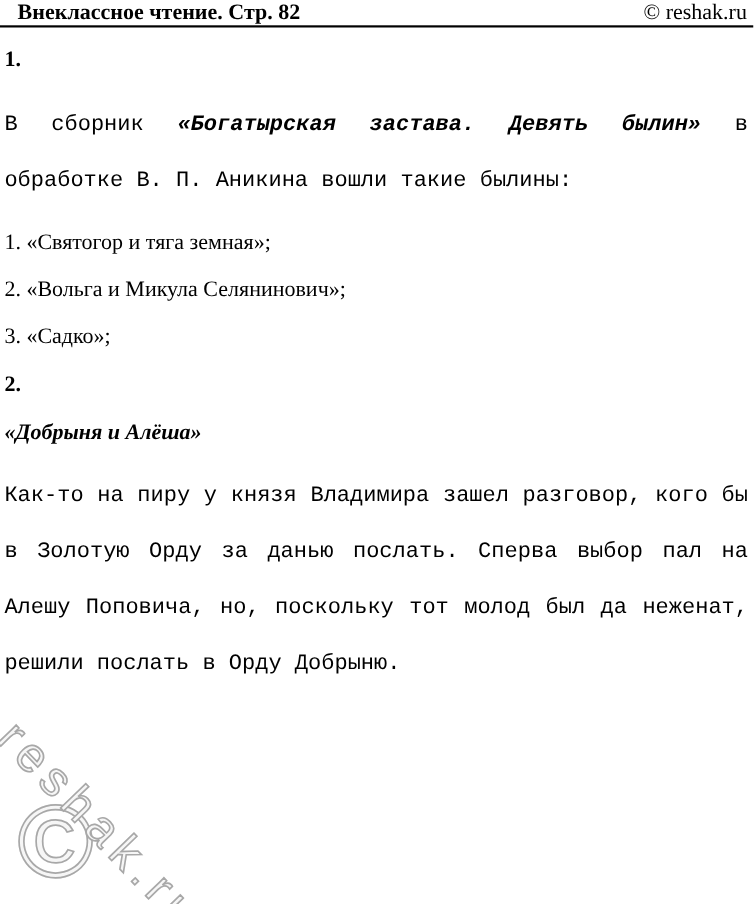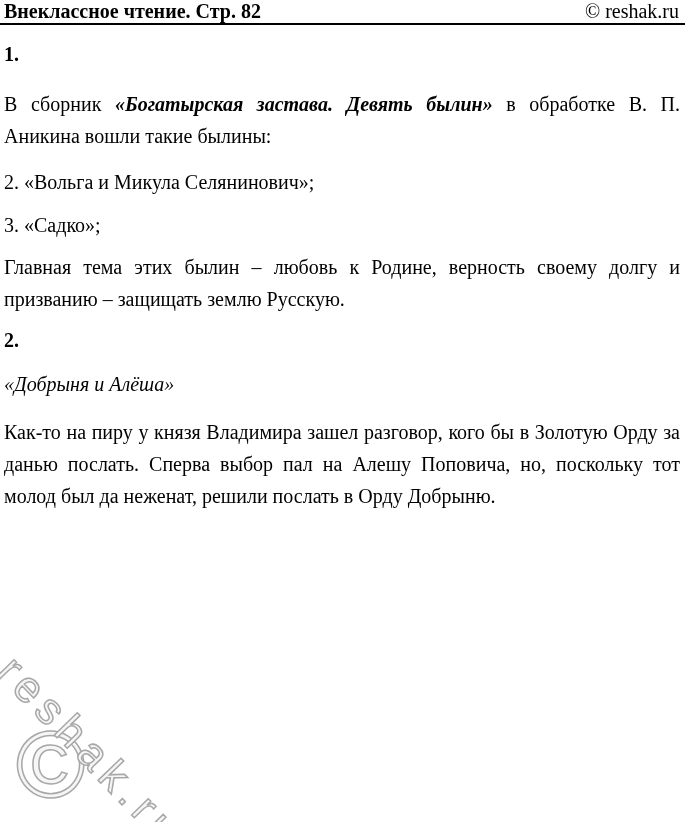--- a/index.html
+++ b/index.html
@@ -2,33 +2,33 @@
 <html lang="ru"><head>
 <meta charset="utf-8">
 <style>
   * { margin:0; padding:0; box-sizing:border-box; }
   html,body { background:#ffffff; }
   body {
     width:685px; height:822px; overflow:hidden; position:relative;
     color:#000; font-family:"Liberation Serif","DejaVu Serif",serif;
     font-size:20px;
   }
-  .header { display:flex; justify-content:space-between; align-items:baseline; padding:1px 6px 0 4px; line-height:21px; }
+  .header { display:flex; justify-content:space-between; align-items:baseline; padding:1px 6px 0 16px; line-height:21px; }
   .header-title { font-weight:bold; }
   .rule { border:none; border-top:2px solid #000; margin-top:1px; }
   .content { padding:0 5px 0 4px; }
   .sec-num { font-weight:bold; font-size:20px; line-height:24px; margin-top:17px; }
-  .para { line-height:32px; text-align:justify; }
+  .para { line-height:51px; text-align:justify;font-family:Liberation Mono, monospace; }
   .intro { margin-top:22px; }
   .bi { font-weight:bold; font-style:italic; }
   .items { margin-top:12px; }
   .item { line-height:36px; margin-bottom:7px; }
   .conclusion { margin-top:8px; }
   .sec2 { margin-top:13px; }
-  .story-title { margin-top:20px; line-height:24px; font-weight:normal; font-style:italic; }
+  .story-title { margin-top:20px; line-height:24px; font-weight:bold; font-style:italic; }
   .para2 { margin-top:20px; }
   .watermark-text, .watermark-c {
     position:absolute; z-index:3; pointer-events:none;
     font-family:"Liberation Sans","DejaVu Sans",sans-serif;
     color:rgba(255,255,255,0.88);
     -webkit-text-stroke:1.5px #a8a8a8;
     text-shadow:0 0 1px #b5b5b5;
   }
   .watermark-text { left:24px; top:646px; font-size:44px; letter-spacing:7px; transform:rotate(46deg); transform-origin:0 0; white-space:nowrap; }
   .watermark-c { left:16px; top:718px; font-size:94px; line-height:1; }
@@ -42,25 +42,25 @@
 </div>
 <hr class="rule">
 
 <div class="content">
 
   <div class="sec-num">1.</div>
 
   <p class="para intro"><span>В сборник </span><span class="bi">«Богатырская застава. Девять былин»</span><span> в обработке В. П. Аникина вошли такие былины:</span></p>
 
   <div class="items">
+    <p class="item">1. «Святогор и тяга земная»;</p>
     <p class="item">2. «Вольга и Микула Селянинович»;</p>
     <p class="item">3. «Садко»;</p>
   </div>
 
-  <p class="para conclusion">Главная тема этих былин – любовь к Родине, верность своему долгу и призванию – защищать землю Русскую.</p>
 
   <div class="sec-num sec2">2.</div>
 
   <div class="story-title">«Добрыня и Алёша»</div>
 
   <p class="para para2">Как-то на пиру у князя Владимира зашел разговор, кого бы в Золотую Орду за данью послать. Сперва выбор пал на Алешу Поповича, но, поскольку тот молод был да неженат, решили послать в Орду Добрыню.</p>
 
 </div>
 
 <div class="watermark-c">©</div>

